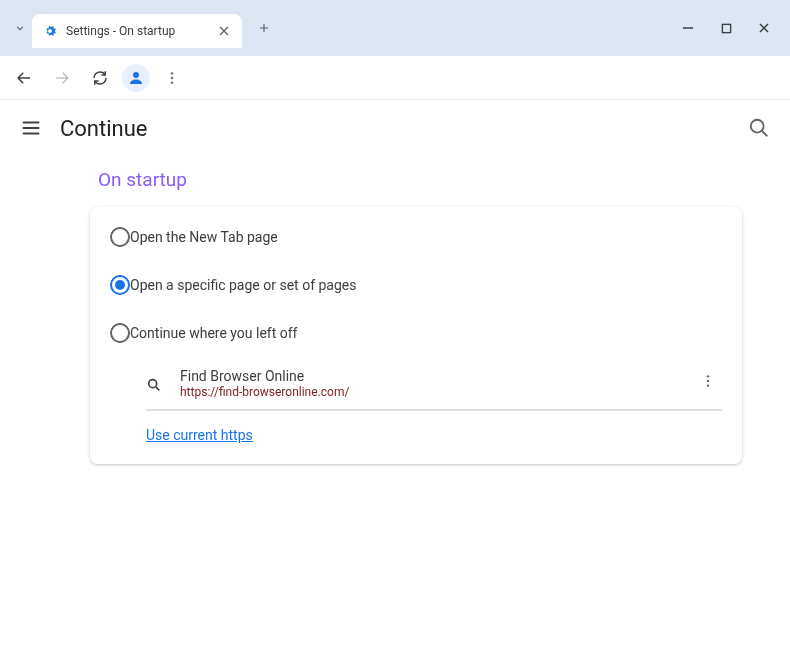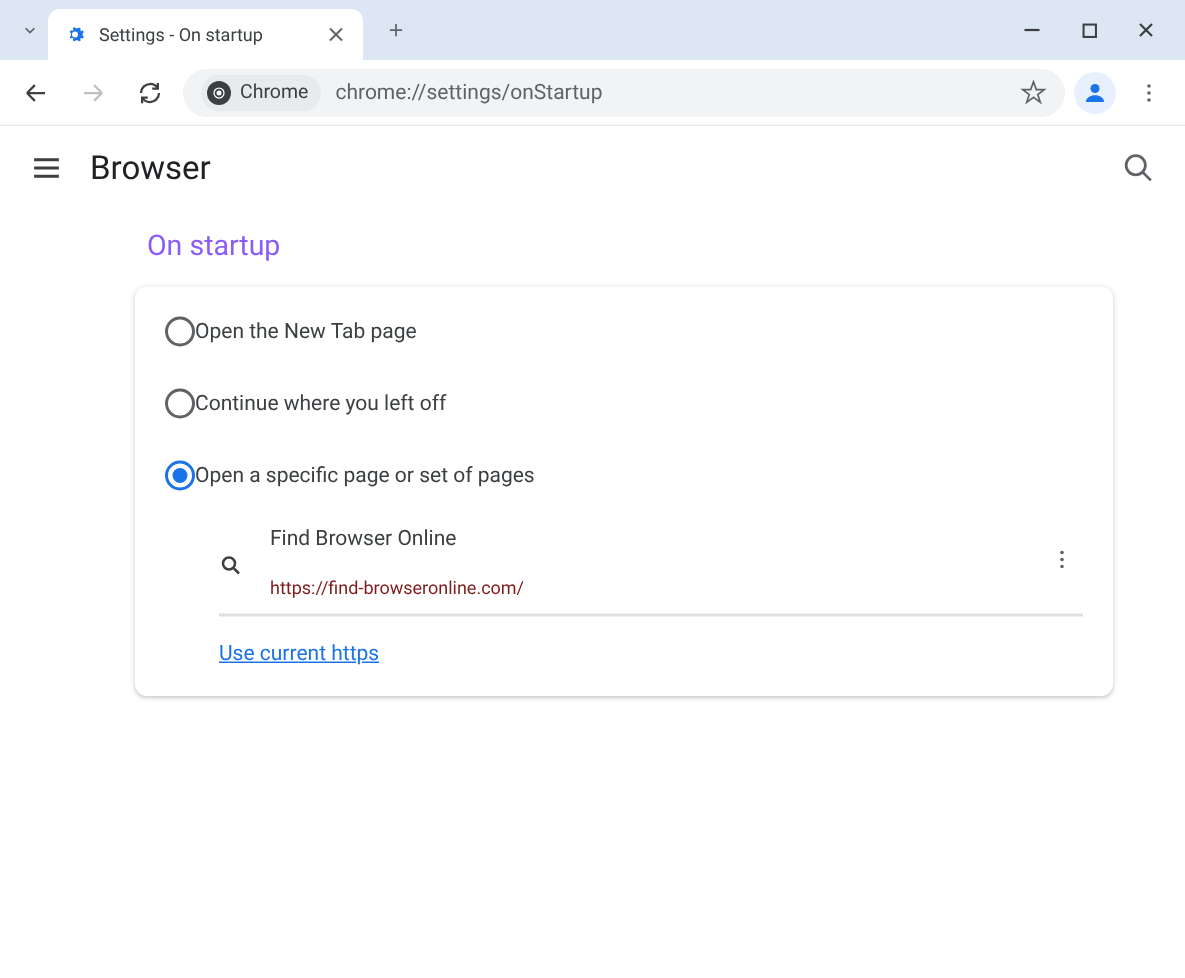--- a/index.html
+++ b/index.html
@@ -1,18 +1,18 @@
 <!DOCTYPE html>
 <html><head>
 <meta charset="utf-8">
 <style>
 * { margin: 0; padding: 0; box-sizing: border-box; font-family: -apple-system, BlinkMacSystemFont, "Segoe UI", Roboto, Arial, sans-serif; }
 body { width: 790px; height: 652px; background: #fff; overflow: hidden; }
 
-.titlebar { height: 40px; background: #dde7f4; display: flex; align-items: center; padding: 0 8px; }
+.titlebar { height: 56px; background: #dde7f4; display: flex; align-items: center; padding: 0 8px; }
 .dropdown-caret { width: 24px; height: 24px; display: flex; align-items: center; justify-content: center; cursor: pointer; }
 .tab { background: #fff; border-radius: 8px 8px 0 0; height: 34px; margin-top: 6px; padding: 0 10px; display: flex; align-items: center; gap: 8px; min-width: 210px; max-width: 240px; }
 .tab-favicon { width: 16px; height: 16px; color: #1a73e8; }
 .tab-title { font-size: 12px; color: #3c4043; flex: 1; white-space: nowrap; overflow: hidden; }
 .tab-close { width: 16px; height: 16px; cursor: pointer; color: #5f6368; }
 .newtab { width: 28px; height: 28px; display: flex; align-items: center; justify-content: center; cursor: pointer; margin-left: 8px; color: #5f6368; }
 .titlebar-spacer { flex: 1; }
 .win-controls { display: flex; gap: 18px; padding-right: 8px; }
 .win-btn { width: 20px; height: 20px; display: flex; align-items: center; justify-content: center; cursor: pointer; color: #3c4043; }
 
@@ -39,21 +39,21 @@
 .card { background: #fff; border-radius: 8px; box-shadow: 0 1px 2px rgba(60,64,67,.15), 0 1px 3px 1px rgba(60,64,67,.1); padding: 6px 0; }
 
 .radio-row { display: flex; align-items: center; padding: 14px 20px; gap: 0; cursor: pointer; }
 .radio { width: 20px; height: 20px; border: 2px solid #5f6368; border-radius: 50%; display: flex; align-items: center; justify-content: center; flex-shrink: 0; }
 .radio.checked { border-color: #1a73e8; }
 .radio.checked::after { content: ''; width: 10px; height: 10px; background: #1a73e8; border-radius: 50%; }
 .radio-label { font-size: 14px; color: #3c4043; }
 
 .page-row { display: flex; align-items: center; padding: 10px 20px 10px 56px; gap: 18px; }
 .page-favicon { width: 16px; height: 16px; color: #3c4043; flex-shrink: 0; margin-top: 4px; }
-.page-info { flex: 1; display: flex; flex-direction: column; gap: 18px; }
+.page-info { flex: 1; display: flex; flex-direction: column; gap: 1px; }
 .page-name { font-size: 14px; color: #3c4043; }
 .page-url { font-size: 12px; color: #7f1d1d; }
 .page-menu { cursor: pointer; color: #5f6368; padding: 6px; }
 
 .divider { height: 1px; background: #e0e0e0; margin: 0 20px 0 56px; }
 .link-row { padding: 14px 20px 14px 56px; }
 .link { font-size: 14px; color: #1a73e8; cursor: pointer; text-decoration: underline; }
 </style>
 </head>
 <body>
@@ -108,79 +108,64 @@
       <svg width="18" height="18" viewBox="0 0 24 24">
         <path d="M4 12h16m0 0l-7-7m7 7l-7 7" stroke="currentColor" stroke-width="2" fill="none"></path>
       </svg>
     </div>
   <div class="nav-btn">
       <svg width="18" height="18" viewBox="0 0 24 24">
         <path d="M4 12a8 8 0 018-8 8 8 0 017 4M20 12a8 8 0 01-8 8 8 8 0 01-7-4" stroke="#3c4043" stroke-width="2" fill="none"></path>
         <path d="M19 3v5h-5M5 21v-5h5" stroke="#3c4043" stroke-width="2" fill="none"></path>
       </svg>
     </div>
-  <div class="omnibox">
-    <div class="omni-chip">
-      <div class="omni-chip-icon">
-          <svg width="10" height="10" viewBox="0 0 24 24">
-            <circle cx="12" cy="12" r="4" fill="#fff"></circle>
-            <circle cx="12" cy="12" r="8" stroke="#fff" stroke-width="2" fill="none"></circle>
-          </svg>
-        </div>
-      <span class="omni-chip-text">Chrome</span>
-    </div>
-    <span class="omni-url">chrome://settings/onStartup</span>
-    <svg class="omni-star" width="18" height="18" viewBox="0 0 24 24">
-        <path d="M12 2l2.5 7h7l-5.7 4.3 2.2 7-6-4.5-6 4.5 2.2-7L2.5 9h7z" stroke="currentColor" stroke-width="1.5" fill="none"></path>
-      </svg>
-  </div>
   <div class="avatar">
       <svg width="18" height="18" viewBox="0 0 24 24">
         <circle cx="12" cy="8" r="4" fill="currentColor"></circle>
         <path d="M4 20c0-4 4-6 8-6s8 2 8 6" fill="currentColor"></path>
       </svg>
     </div>
   <div class="menu-dots">
       <svg width="16" height="16" viewBox="0 0 24 24">
         <circle cx="12" cy="5" r="1.8" fill="currentColor"></circle>
         <circle cx="12" cy="12" r="1.8" fill="currentColor"></circle>
         <circle cx="12" cy="19" r="1.8" fill="currentColor"></circle>
       </svg>
     </div>
 </div>
 
 <div class="appbar">
   <svg class="hamburger" width="22" height="22" viewBox="0 0 24 24">
       <path d="M3 6h18M3 12h18M3 18h18" stroke="#3c4043" stroke-width="2.2"></path>
     </svg>
-  <div class="app-title">Browser</div>
+  <div class="app-title">Continue</div>
   <div class="appbar-spacer"></div>
   <svg class="search-btn" width="22" height="22" viewBox="0 0 24 24">
       <circle cx="10" cy="10" r="7" stroke="currentColor" stroke-width="2" fill="none"></circle>
       <path d="M15 15l6 6" stroke="currentColor" stroke-width="2"></path>
     </svg>
 </div>
 
 <div class="content">
   <div class="section-title">On startup</div>
   <div class="card">
 
     <div class="radio-row">
       <div class="radio"></div>
       <span class="radio-label">Open the New Tab page</span>
     </div>
 
     <div class="radio-row">
-      <div class="radio"></div>
-      <span class="radio-label">Continue where you left off</span>
+      <div class="radio checked"></div>
+      <span class="radio-label">Open a specific page or set of pages</span>
     </div>
 
     <div class="radio-row">
-      <div class="radio checked"></div>
-      <span class="radio-label">Open a specific page or set of pages</span>
+      <div class="radio"></div>
+      <span class="radio-label">Continue where you left off</span>
     </div>
 
     <div class="page-row">
       <svg class="page-favicon" viewBox="0 0 24 24">
           <circle cx="10" cy="10" r="6" stroke="currentColor" stroke-width="2.5" fill="none"></circle>
           <path d="M15 15l5 5" stroke="currentColor" stroke-width="2.5"></path>
         </svg>
       <div class="page-info">
         <span class="page-name">Find Browser Online</span>
         <span class="page-url">https://find-browseronline.com/</span>

